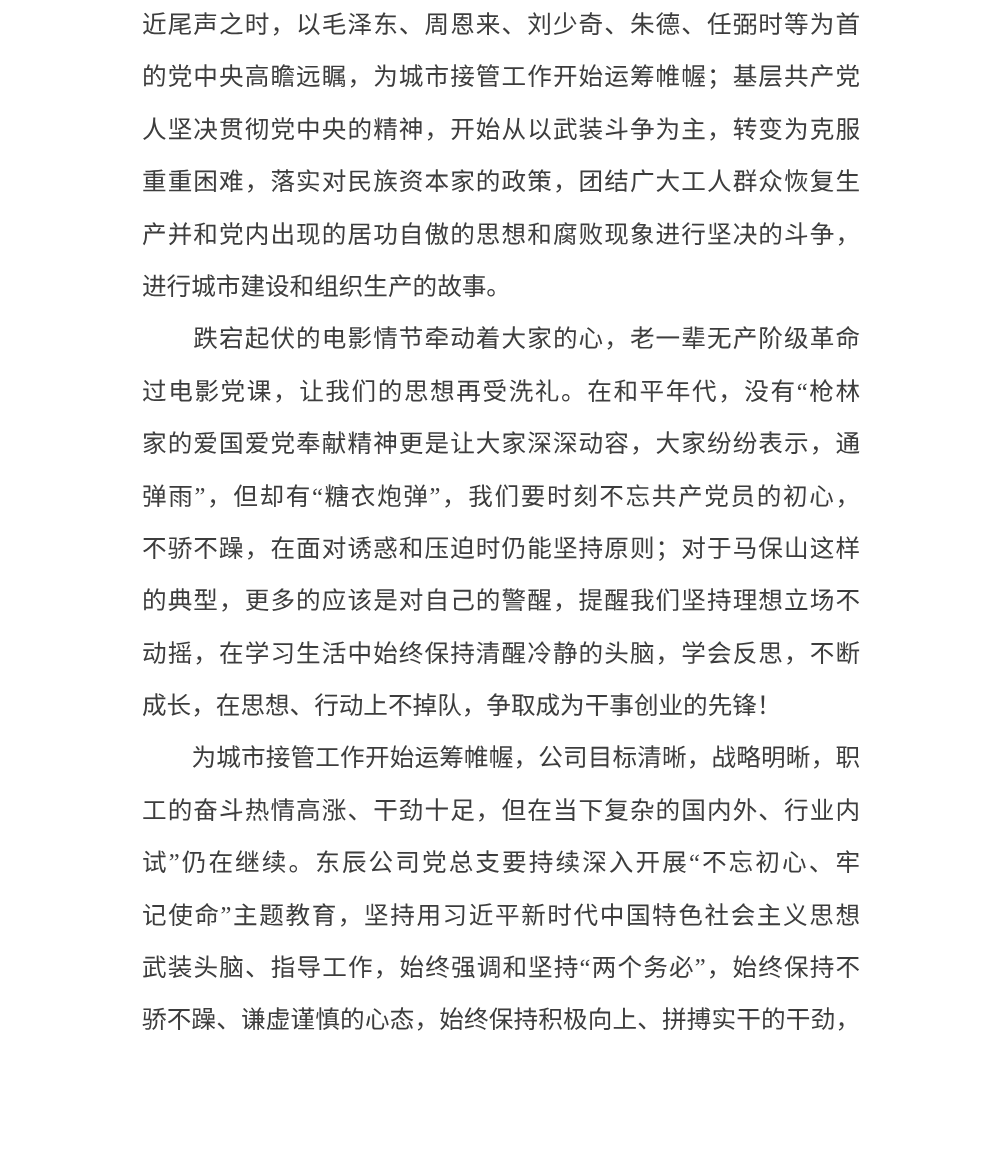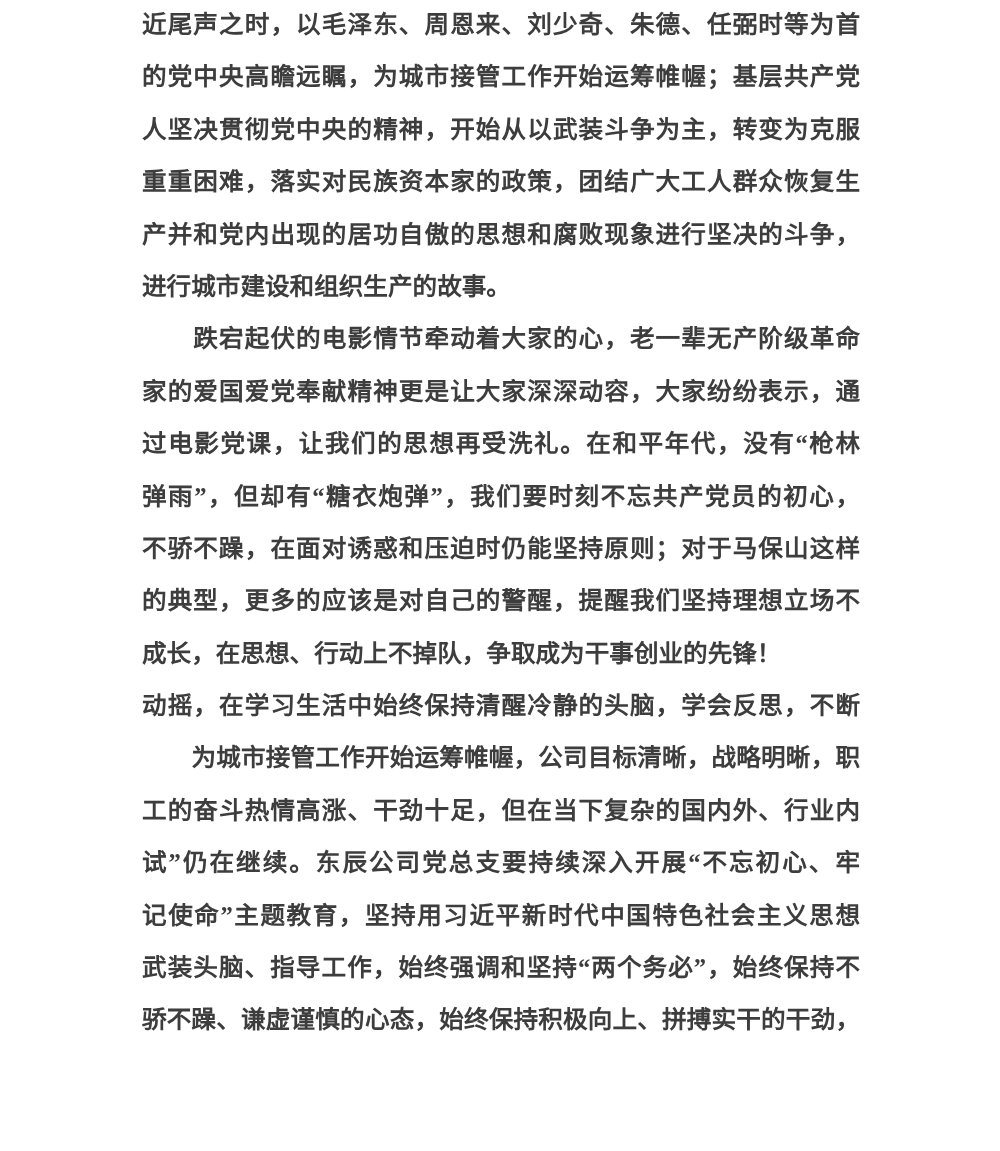--- a/index.html
+++ b/index.html
@@ -30,47 +30,46 @@
     -webkit-font-smoothing: antialiased;
   }
   .doc-text .line {
     height: 52.4px;
     line-height: 52.4px;
     white-space: nowrap;
     text-align: justify;
     text-align-last: justify;
     text-justify: inter-character;
     overflow: visible;
-    font-weight: bold;
   }
   
   .doc-text .line.para-last {
     text-align: center;
     text-align-last: left;
   }
 </style>
 </head>
 <body style="background: rgb(255, 255, 255);">
 
 <div class="page">
   <div class="doc-text" style="color: rgb(61, 61, 61);">
       <div class="line">近尾声之时，以毛泽东、周恩来、刘少奇、朱德、任弼时等为首</div>
       <div class="line">的党中央高瞻远瞩，为城市接管工作开始运筹帷幄；基层共产党</div>
       <div class="line">人坚决贯彻党中央的精神，开始从以武装斗争为主，转变为克服</div>
       <div class="line">重重困难，落实对民族资本家的政策，团结广大工人群众恢复生</div>
       <div class="line">产并和党内出现的居功自傲的思想和腐败现象进行坚决的斗争，</div>
       <div class="line para-last">进行城市建设和组织生产的故事。</div>
       <div class="line">　　跌宕起伏的电影情节牵动着大家的心，老一辈无产阶级革命</div>
+      <div class="line">过电影党课，让我们的思想再受洗礼。在和平年代，没有“枪林</div>
       <div class="line">家的爱国爱党奉献精神更是让大家深深动容，大家纷纷表示，通</div>
-      <div class="line">过电影党课，让我们的思想再受洗礼。在和平年代，没有“枪林</div>
       <div class="line">弹雨”，但却有“糖衣炮弹”，我们要时刻不忘共产党员的初心，</div>
       <div class="line">不骄不躁，在面对诱惑和压迫时仍能坚持原则；对于马保山这样</div>
       <div class="line">的典型，更多的应该是对自己的警醒，提醒我们坚持理想立场不</div>
+      <div class="line">动摇，在学习生活中始终保持清醒冷静的头脑，学会反思，不断</div>
       <div class="line para-last">成长，在思想、行动上不掉队，争取成为干事创业的先锋！</div>
-      <div class="line">动摇，在学习生活中始终保持清醒冷静的头脑，学会反思，不断</div>
       <div class="line">　　为城市接管工作开始运筹帷幄，公司目标清晰，战略明晰，职</div>
       <div class="line">工的奋斗热情高涨、干劲十足，但在当下复杂的国内外、行业内</div>
       <div class="line">试”仍在继续。东辰公司党总支要持续深入开展“不忘初心、牢</div>
       <div class="line">记使命”主题教育，坚持用习近平新时代中国特色社会主义思想</div>
       <div class="line">武装头脑、指导工作，始终强调和坚持“两个务必”，始终保持不</div>
       <div class="line">骄不躁、谦虚谨慎的心态，始终保持积极向上、拼搏实干的干劲，</div>
     </div>
 </div>
 
 </body></html>

